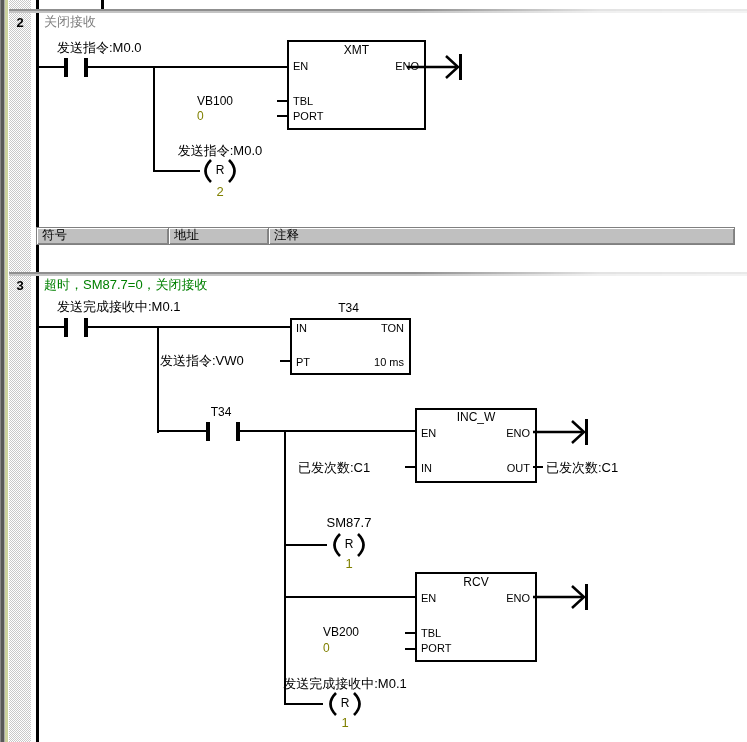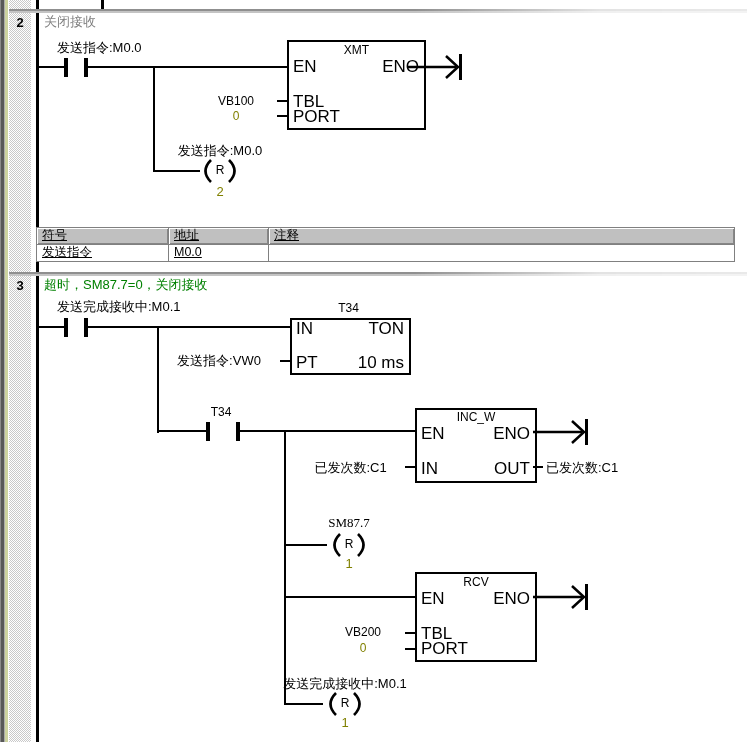--- a/index.html
+++ b/index.html
@@ -2,44 +2,44 @@
 <html><head>
 <meta charset="utf-8">
 <style>
   html,body{margin:0;padding:0;background:#fff;}
   body{font-family:"Liberation Sans","DejaVu Sans",sans-serif;color:#000;}
   .screen{position:relative;width:747px;height:742px;background:#fff;overflow:hidden;}
   .abs{position:absolute;}
   .hline,.vline,.tick,.bar{position:absolute;background:#000;}
   .t{position:absolute;font-size:13px;line-height:14px;white-space:nowrap;}
   .lt{font-size:12px;line-height:13px;}
-  .tr{text-align:center;}
+  .tr{text-align:left;}
   .tc{text-align:center;}
   .olive{color:#808000;}
   .gray{color:#808080;}
   .green{color:#008000;}
   .bold{font-weight:bold;}
   .window-edge{position:absolute;left:0;top:0;width:9px;height:742px;
     background:linear-gradient(to right,#8a8a8a 0,#8a8a8a 1px,#585858 1px,#585858 4px,#ababab 4px,#ababab 5px,#cdd3a0 5px,#cdd3a0 8px,#ffffff 8px);}
   .gutter{position:absolute;left:9px;top:0;width:22px;height:742px;
     background-image:conic-gradient(#c9c9c9 25%,#ffffff 25% 50%,#c9c9c9 50% 75%,#ffffff 75%);
     background-size:2px 2px;}
   .sep{position:absolute;left:9px;width:738px;height:4px;
     background:linear-gradient(to bottom,#8f8f8f 0 2px,#c4c4c4 2px);
     -webkit-mask-image:linear-gradient(to right,#000 55%,rgba(0,0,0,.25) 80%,rgba(0,0,0,.2));
     mask-image:linear-gradient(to right,#000 55%,rgba(0,0,0,.25) 80%,rgba(0,0,0,.2));}
   .box{position:absolute;border:2px solid #000;background:#fff;}
-  .box .pin{position:absolute;font-size:17px;line-height:13px;white-space:nowrap;}
+  .box .pin{position:absolute;font-size:11px;line-height:13px;white-space:nowrap;}
   .box .title{position:absolute;left:0;width:100%;text-align:center;font-size:12px;line-height:13px;}
   .coil{position:absolute;width:44px;height:26px;}
   .coil svg{position:absolute;left:0;top:0;}
   .coil .sym{position:absolute;left:0;top:6px;width:100%;text-align:center;font-size:12px;line-height:13px;}
   .flow{position:absolute;}
   .sym-table{position:absolute;border:1px solid #808080;background:#fff;font-size:12.5px;}
-  .sym-row{display:flex;height:16px;text-decoration:underline;}
+  .sym-row{display:flex;height:16px;}
   .sym-cell{padding:1px 0 0 5px;box-sizing:border-box;overflow:hidden;white-space:nowrap;border-right:1px solid #808080;line-height:13px;}
   .sym-cell:last-child{border-right:none;}
   .sym-head .sym-cell{background:#c0c0c0;box-shadow:inset 1px 1px 0 #ffffff, inset -1px -1px 0 #868686;}
   .sym-body{border-top:1px solid #808080;}
   .c1{width:132px;}.c2{width:100px;}.c3{flex:1;}
 </style>
 </head>
 <body>
 
 <div class="screen">
@@ -94,25 +94,20 @@
     <polyline points="39,4 51,15 39,26" fill="none" stroke="#000" stroke-width="2.5"></polyline>
     <line x1="53.5" y1="2" x2="53.5" y2="28" stroke="#000" stroke-width="3"></line>
   </svg>
 
   <div class="sym-table" style="left:36px;top:227px;width:697px;">
     <div class="sym-row sym-head">
       <div class="sym-cell c1">符号</div>
       <div class="sym-cell c2">地址</div>
       <div class="sym-cell c3">注释</div>
     </div>
-    <div class="sym-row sym-body">
-      <div class="sym-cell c1">发送指令</div>
-      <div class="sym-cell c2">M0.0</div>
-      <div class="sym-cell c3"></div>
-    </div>
   </div>
 
   <div class="sep" style="top:272px;"></div>
 
   <div class="t bold tc" style="left:9px;top:279px;width:22px;">3</div>
   <div class="t green" style="left:44px;top:278px;">超时，SM87.7=0，关闭接收</div>
 
   <div class="vline" style="left:36px;top:276px;width:3px;height:466px;"></div>
 
   <div class="hline" style="left:39px;top:326px;width:25px;height:2px;"></div>
@@ -157,21 +152,21 @@
   <div class="tick" style="left:533px;top:466px;width:10px;height:2px;"></div>
   <div class="t" style="left:546px;top:461px;">已发次数:C1</div>
 
   <svg class="flow" style="left:533px;top:417px;" width="64" height="30" viewBox="0 0 64 30">
     <line x1="0" y1="15" x2="49" y2="15" stroke="#000" stroke-width="2.5"></line>
     <polyline points="39,4 51,15 39,26" fill="none" stroke="#000" stroke-width="2.5"></polyline>
     <line x1="53.5" y1="2" x2="53.5" y2="28" stroke="#000" stroke-width="3"></line>
   </svg>
 
   <div class="hline" style="left:284px;top:544px;width:43px;height:2px;"></div>
-  <div class="t tc" style="left:299px;top:516px;width:100px;font-family:Liberation Serif, serif;">SM87.7</div>
+  <div class="t tc" style="left:299px;top:516px;width:100px;">SM87.7</div>
   <div class="coil" style="left:327px;top:532px;">
     <svg width="44" height="26" viewBox="0 0 44 26">
       <path d="M13 2 Q2 13 13 24" fill="none" stroke="#000" stroke-width="2.6"></path>
       <path d="M31 2 Q42 13 31 24" fill="none" stroke="#000" stroke-width="2.6"></path>
     </svg>
     <span class="sym">R</span>
   </div>
   <div class="t tc olive" style="left:299px;top:557px;width:100px;">1</div>
 
   <div class="hline" style="left:284px;top:596px;width:131px;height:2px;"></div>

